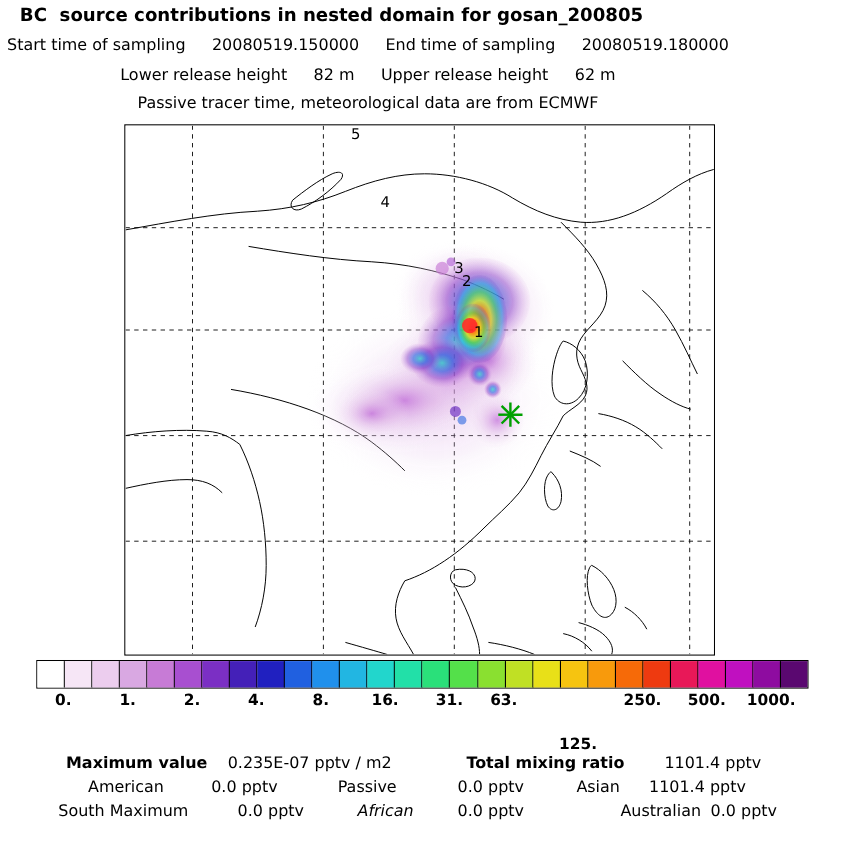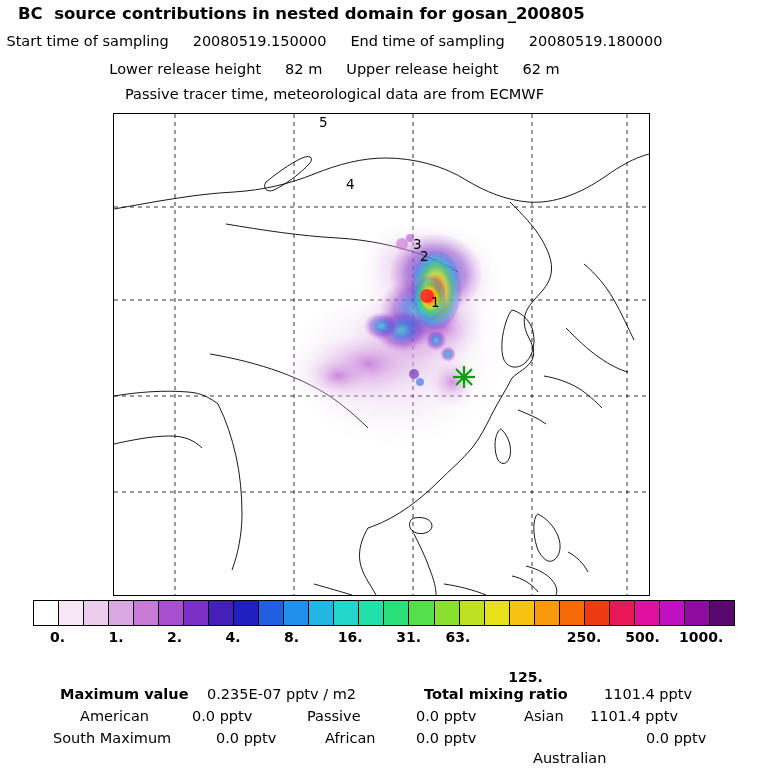--- a/index.html
+++ b/index.html
@@ -323,20 +323,20 @@
       <span style="left:80px;">American</span>
       <span style="left:192px;">0.0 pptv</span>
       <span style="left:307px;">Passive</span>
       <span style="left:416px;">0.0 pptv</span>
       <span style="left:524px;">Asian</span>
       <span style="left:590px;">1101.4 pptv</span>
     </div>
     <div class="frow">
       <span style="left:53px;">South Maximum</span>
       <span style="left:216px;">0.0 pptv</span>
-      <span style="left:325px;">African</span>
+      <span style="left:325px;font-style:italic;">African</span>
       <span style="left:416px;">0.0 pptv</span>
-      <span style="left:533px;margin-top:20px;">Australian</span>
+      <span style="left:564px;">Australian</span>
       <span style="left:646px;">0.0 pptv</span>
     </div>
   </div>
 
 </div>
 
 </body></html>

